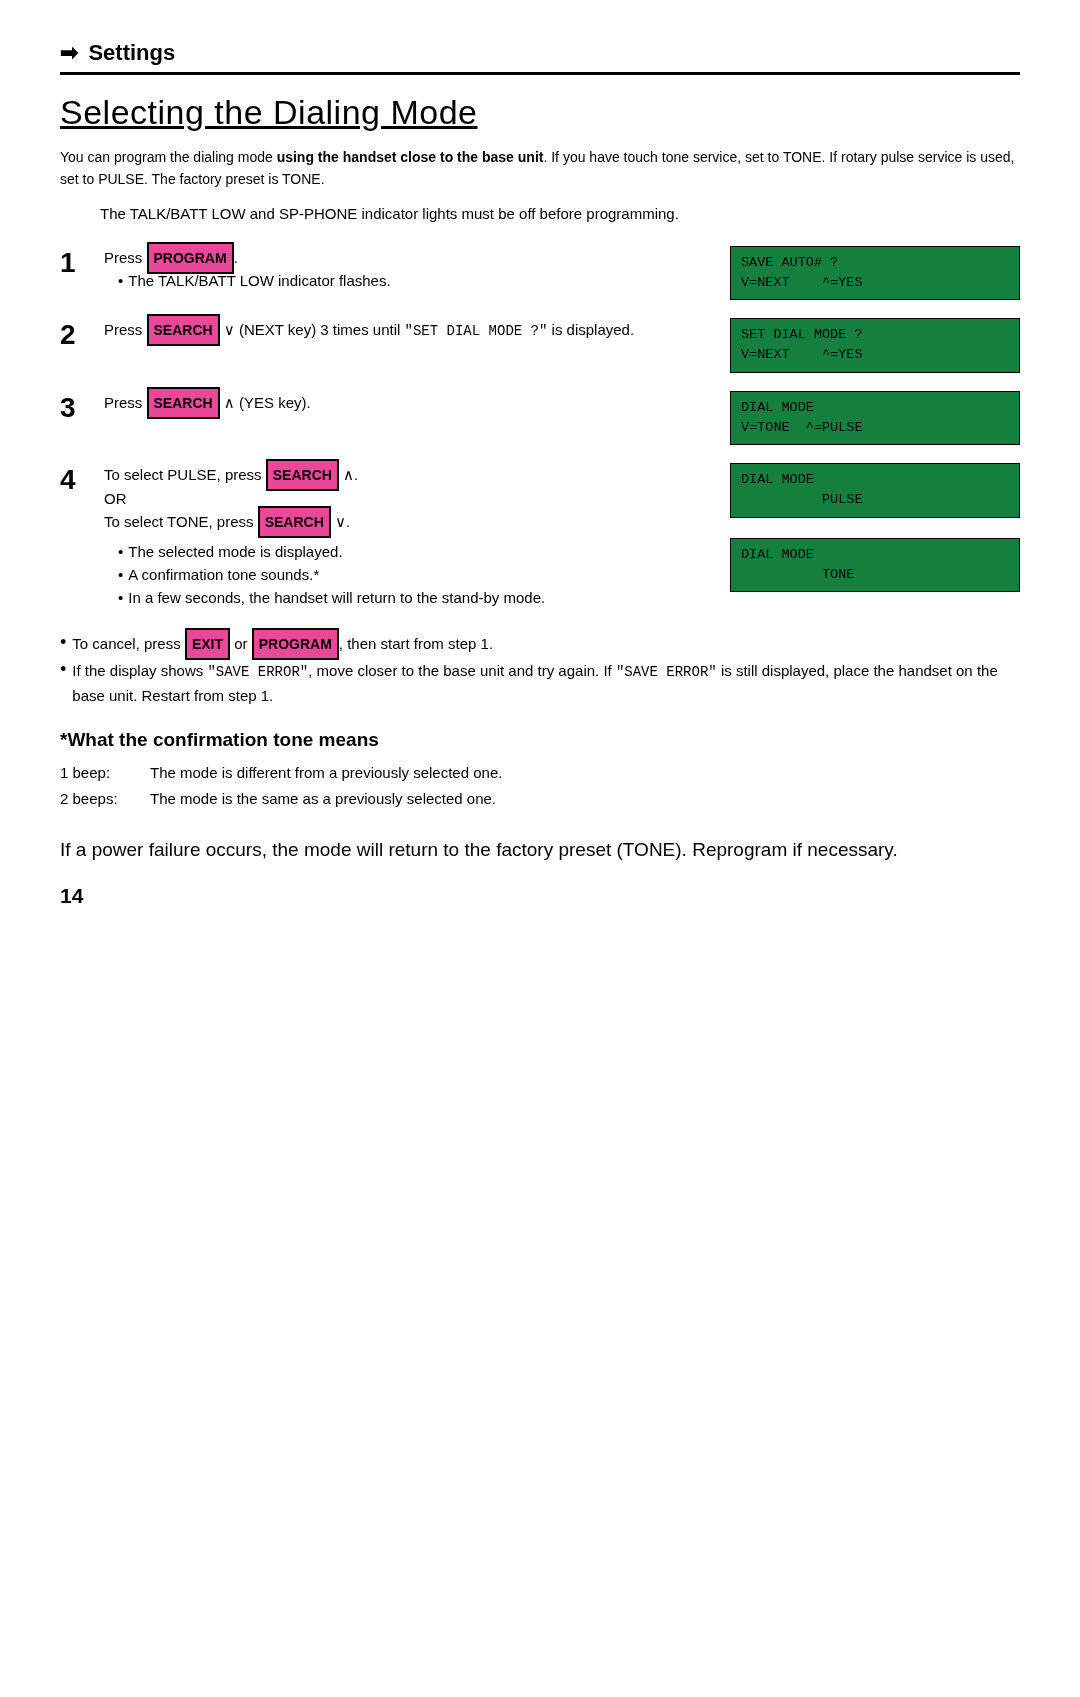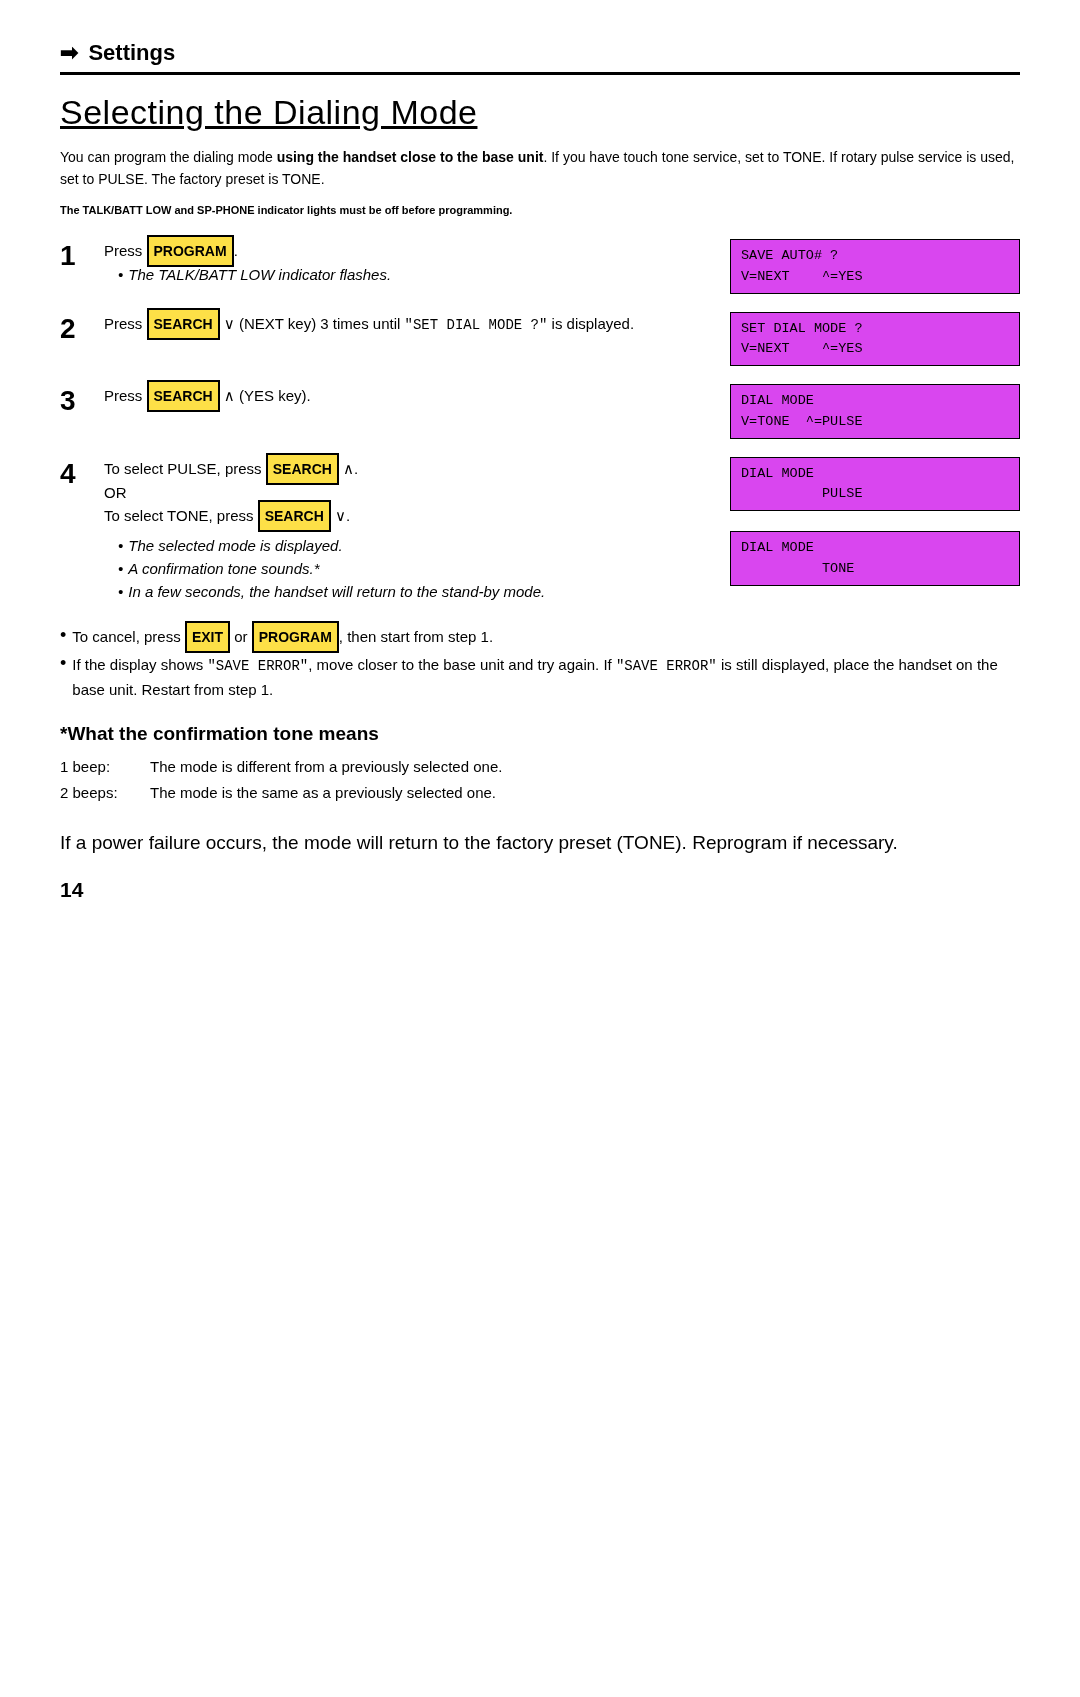--- a/index.html
+++ b/index.html
@@ -57,24 +57,25 @@
       line-height: 1.55;
       margin-bottom: 12px;
     }
 
     .intro-text b {
       font-weight: bold;
     }
 
     .warning-text {
       font-family: Arial, sans-serif;
-      font-size: 11px;
-      font-weight: bold;
+      font-size: 15px;
+      font-weight: normal;
       line-height: 1.55;
       margin-bottom: 20px;
+      margin-left: 40px;
     }
 
     .steps-section {
       display: flex;
       flex-direction: column;
       gap: 18px;
       margin-bottom: 22px;
     }
 
     .step-row {
@@ -97,21 +98,20 @@
       font-family: Arial, sans-serif;
       font-size: 15px;
       line-height: 1.55;
     }
 
     .step-content .sub-bullet {
       margin-left: 14px;
       display: flex;
       align-items: flex-start;
       gap: 5px;
-      font-style: italic;
     }
 
     .step-content .sub-bullet::before {
       content: "•";
       font-size: 15px;
     }
 
     .step-display-col {
       min-width: 290px;
       display: flex;
@@ -119,31 +119,31 @@
       gap: 6px;
       margin-left: 10px;
     }
 
     .display-box {
       border: 1px solid #000;
       font-family: 'Courier New', Courier, monospace;
       font-size: 13.5px;
       padding: 6px 10px;
       line-height: 1.5;
-      background: #d946ef;
+      background: #15803d;
       white-space: pre;
     }
 
     kbd {
       border: 2px solid #000;
       padding: 6px 5px;
       font-family: Arial, sans-serif;
       font-size: 14px;
       font-weight: bold;
-      background: #fde047;
+      background: #ec4899;
     }
 
     .notes-section {
       margin-bottom: 22px;
     }
 
     .note-bullet {
       display: flex;
       align-items: flex-start;
       gap: 6px;

